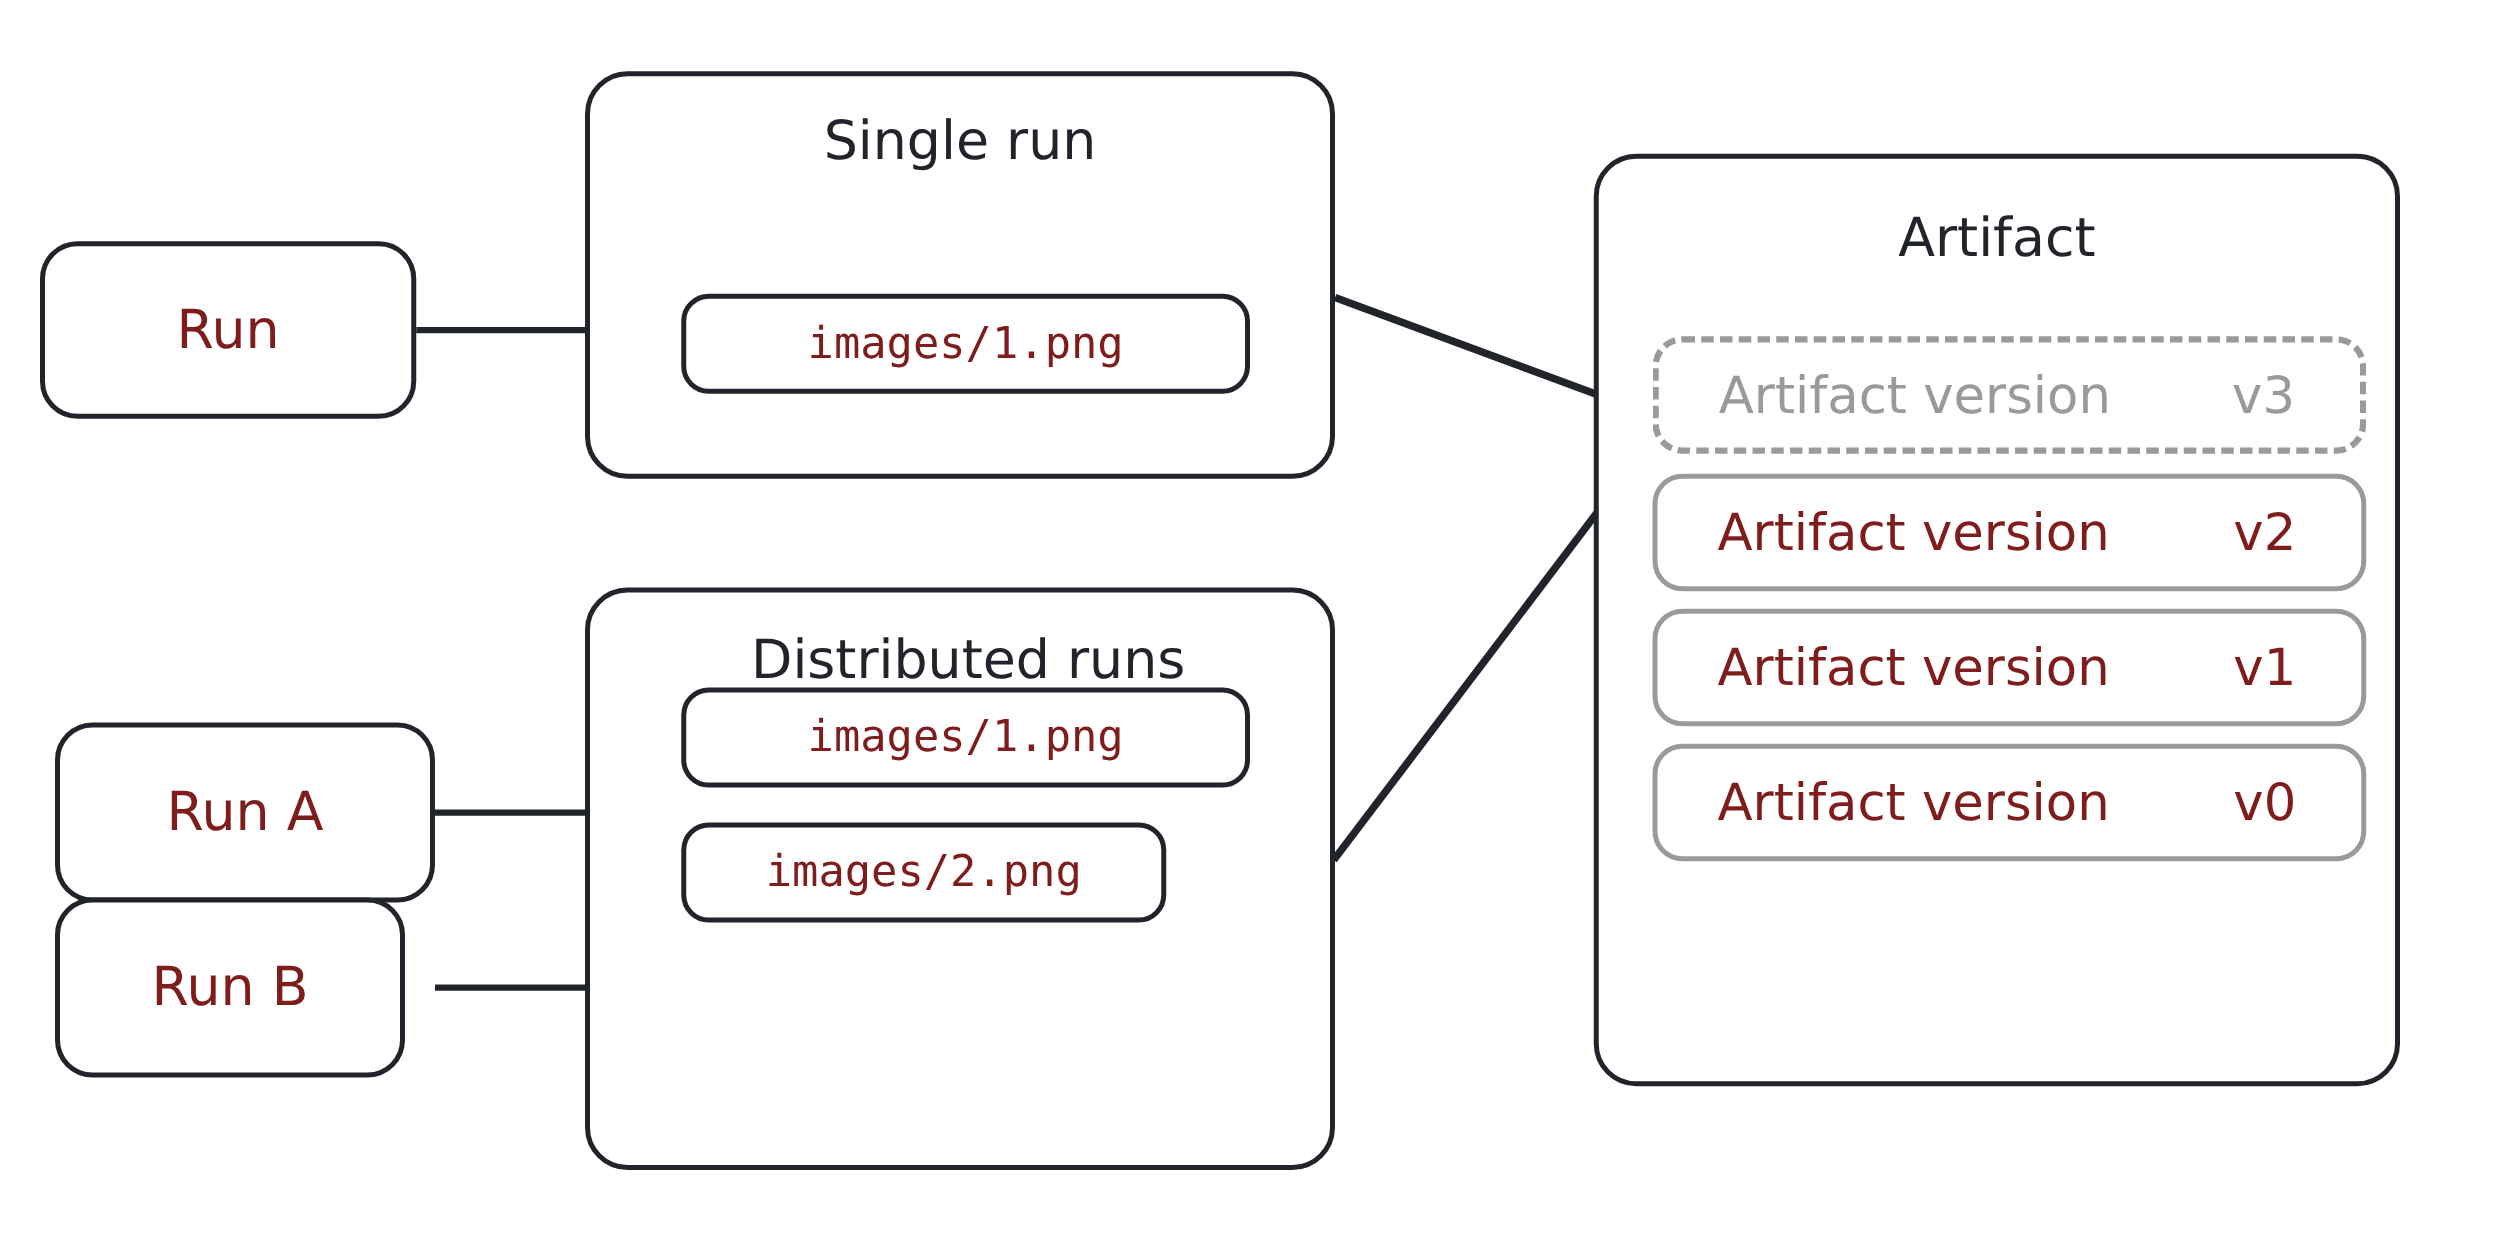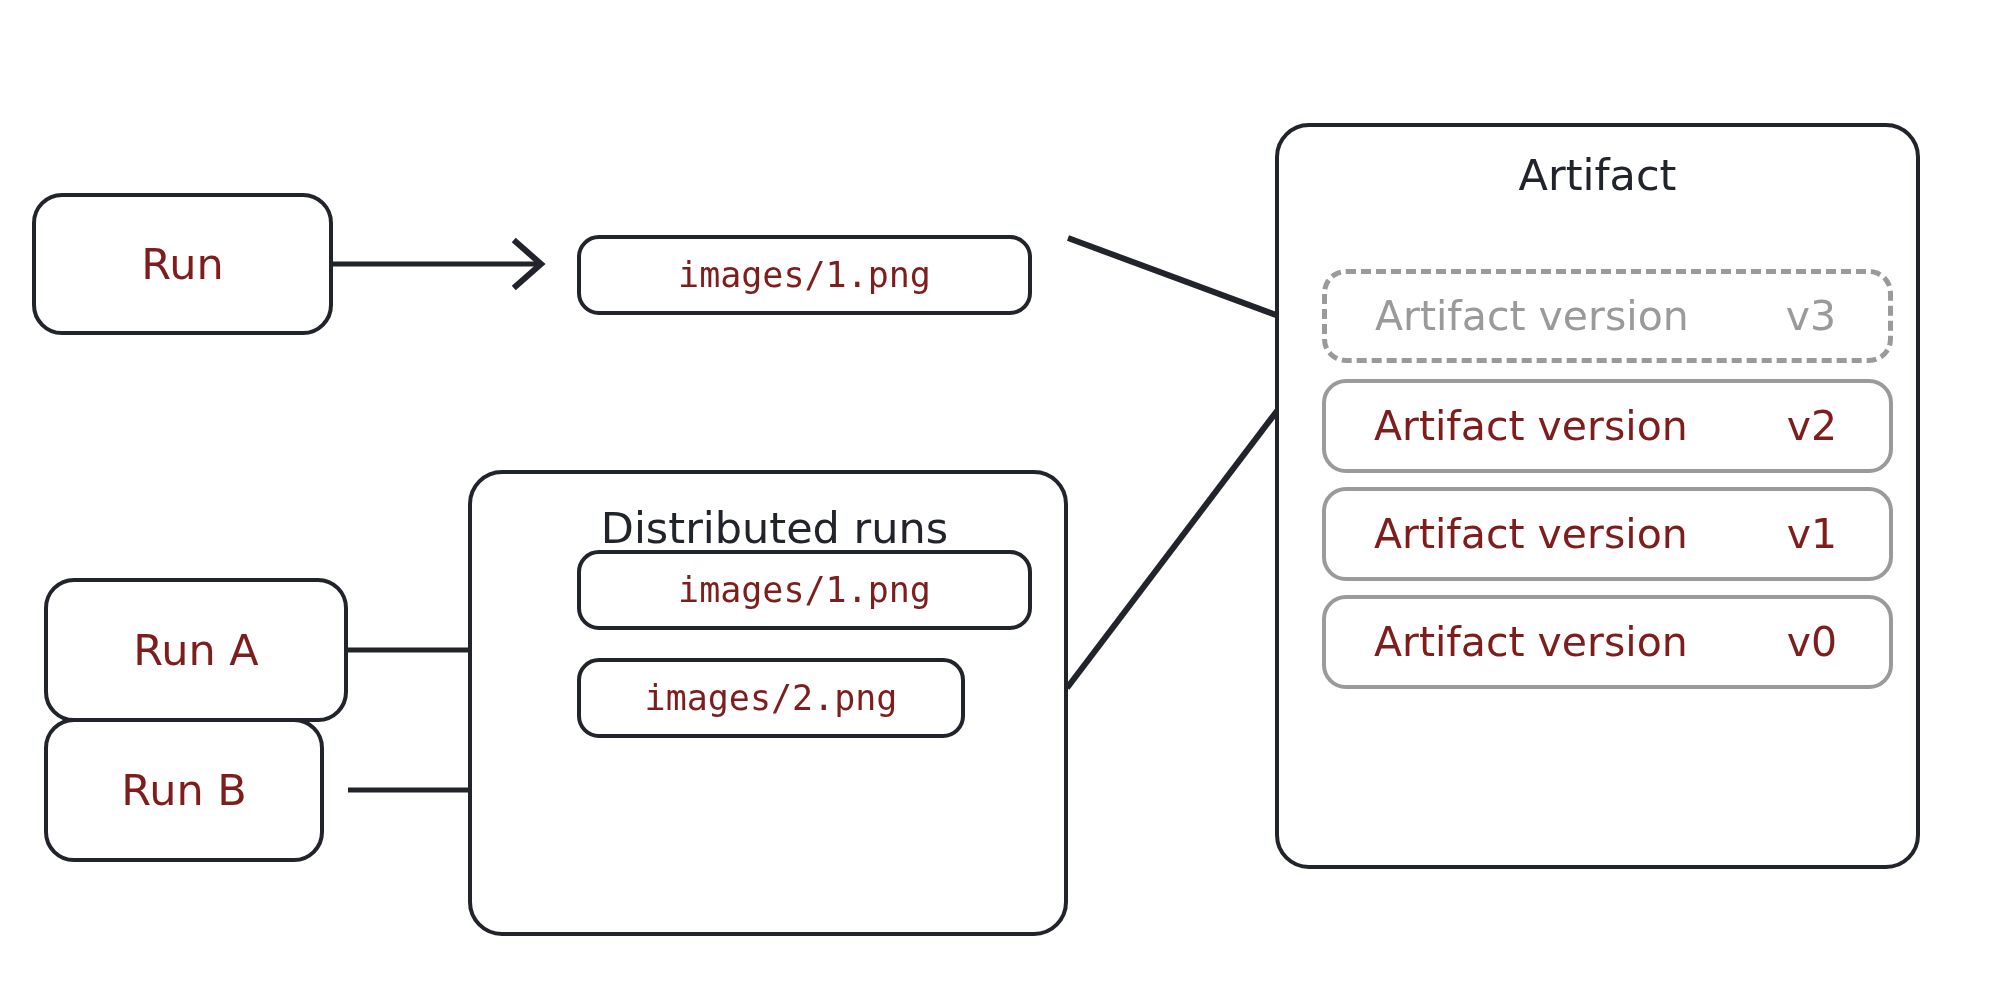--- a/index.html
+++ b/index.html
@@ -34,21 +34,20 @@
   
   .node-dark {
     border: 4px solid #22242b;
     border-radius: 30px;
     color: #22242b;
   }
   .node-dark-inner {
     border: 4px solid #22242b;
     border-radius: 22px;
     color: #22242b;
-    margin-left: 32px;
   }
   
   .group {
     position: absolute;
     box-sizing: border-box;
     border: 4px solid #22242b;
     border-radius: 34px;
     background: #ffffff;
   }
   .group-title {
@@ -137,20 +136,23 @@
     <g>
       <line x1="1067" y1="688" x2="1330" y2="341" stroke="#22242b" stroke-width="6"></line>
       <polyline points="1292,332 1334,339 1312,376" fill="none" stroke="#22242b" stroke-width="7" stroke-linecap="square" stroke-linejoin="miter"></polyline>
     </g>
   </svg>
 
   <div class="node node-dark" style="left:32px; top:193px; width:301px; height:142px;">
     <span class="label-sans t-dark">Run</span>
   </div>
 
+  <div class="group" style="left:468px; top:57px; width:600px; height:326px;">
+    <div class="group-title" style="top:31px;">Single run</div>
+  </div>
   <div class="node node-dark-inner" style="left:545px; top:235px; width:455px; height:80px;">
     <span class="label-mono t-dark">images/1.png</span>
   </div>
 
   <div class="node node-dark" style="left:44px; top:578px; width:304px; height:144px;text-align:right;">
     <span class="label-sans t-dark">Run A</span>
   </div>
 
   <div class="node node-dark" style="left:44px; top:718px; width:280px; height:144px;">
     <span class="label-sans t-dark">Run B</span>
@@ -160,21 +162,21 @@
     <div class="group-title" style="top:33px;margin-left:13px;">Distributed runs</div>
   </div>
   <div class="node node-dark-inner" style="left:545px; top:550px; width:455px; height:80px;">
     <span class="label-mono t-dark">images/1.png</span>
   </div>
   <div class="node node-dark-inner" style="left:545px; top:658px; width:388px; height:80px;">
     <span class="label-mono t-dark">images/2.png</span>
   </div>
 
   <div class="group" style="left:1275px; top:123px; width:645px; height:746px;">
-    <div class="group-title" style="top:27px;">Artifact</div>
+    <div class="group-title" style="top:43px;">Artifact</div>
   </div>
 
   <div class="version-row dashed" style="left:1322px; top:269px; width:571px; height:94px;">
     <span class="version-name t-muted">Artifact version</span>
     <span class="version-tag t-muted">v3</span>
   </div>
 
   <div class="version-row solid" style="left:1322px; top:379px; width:571px; height:94px;">
     <span class="version-name t-dark">Artifact version</span>
     <span class="version-tag t-dark">v2</span>

